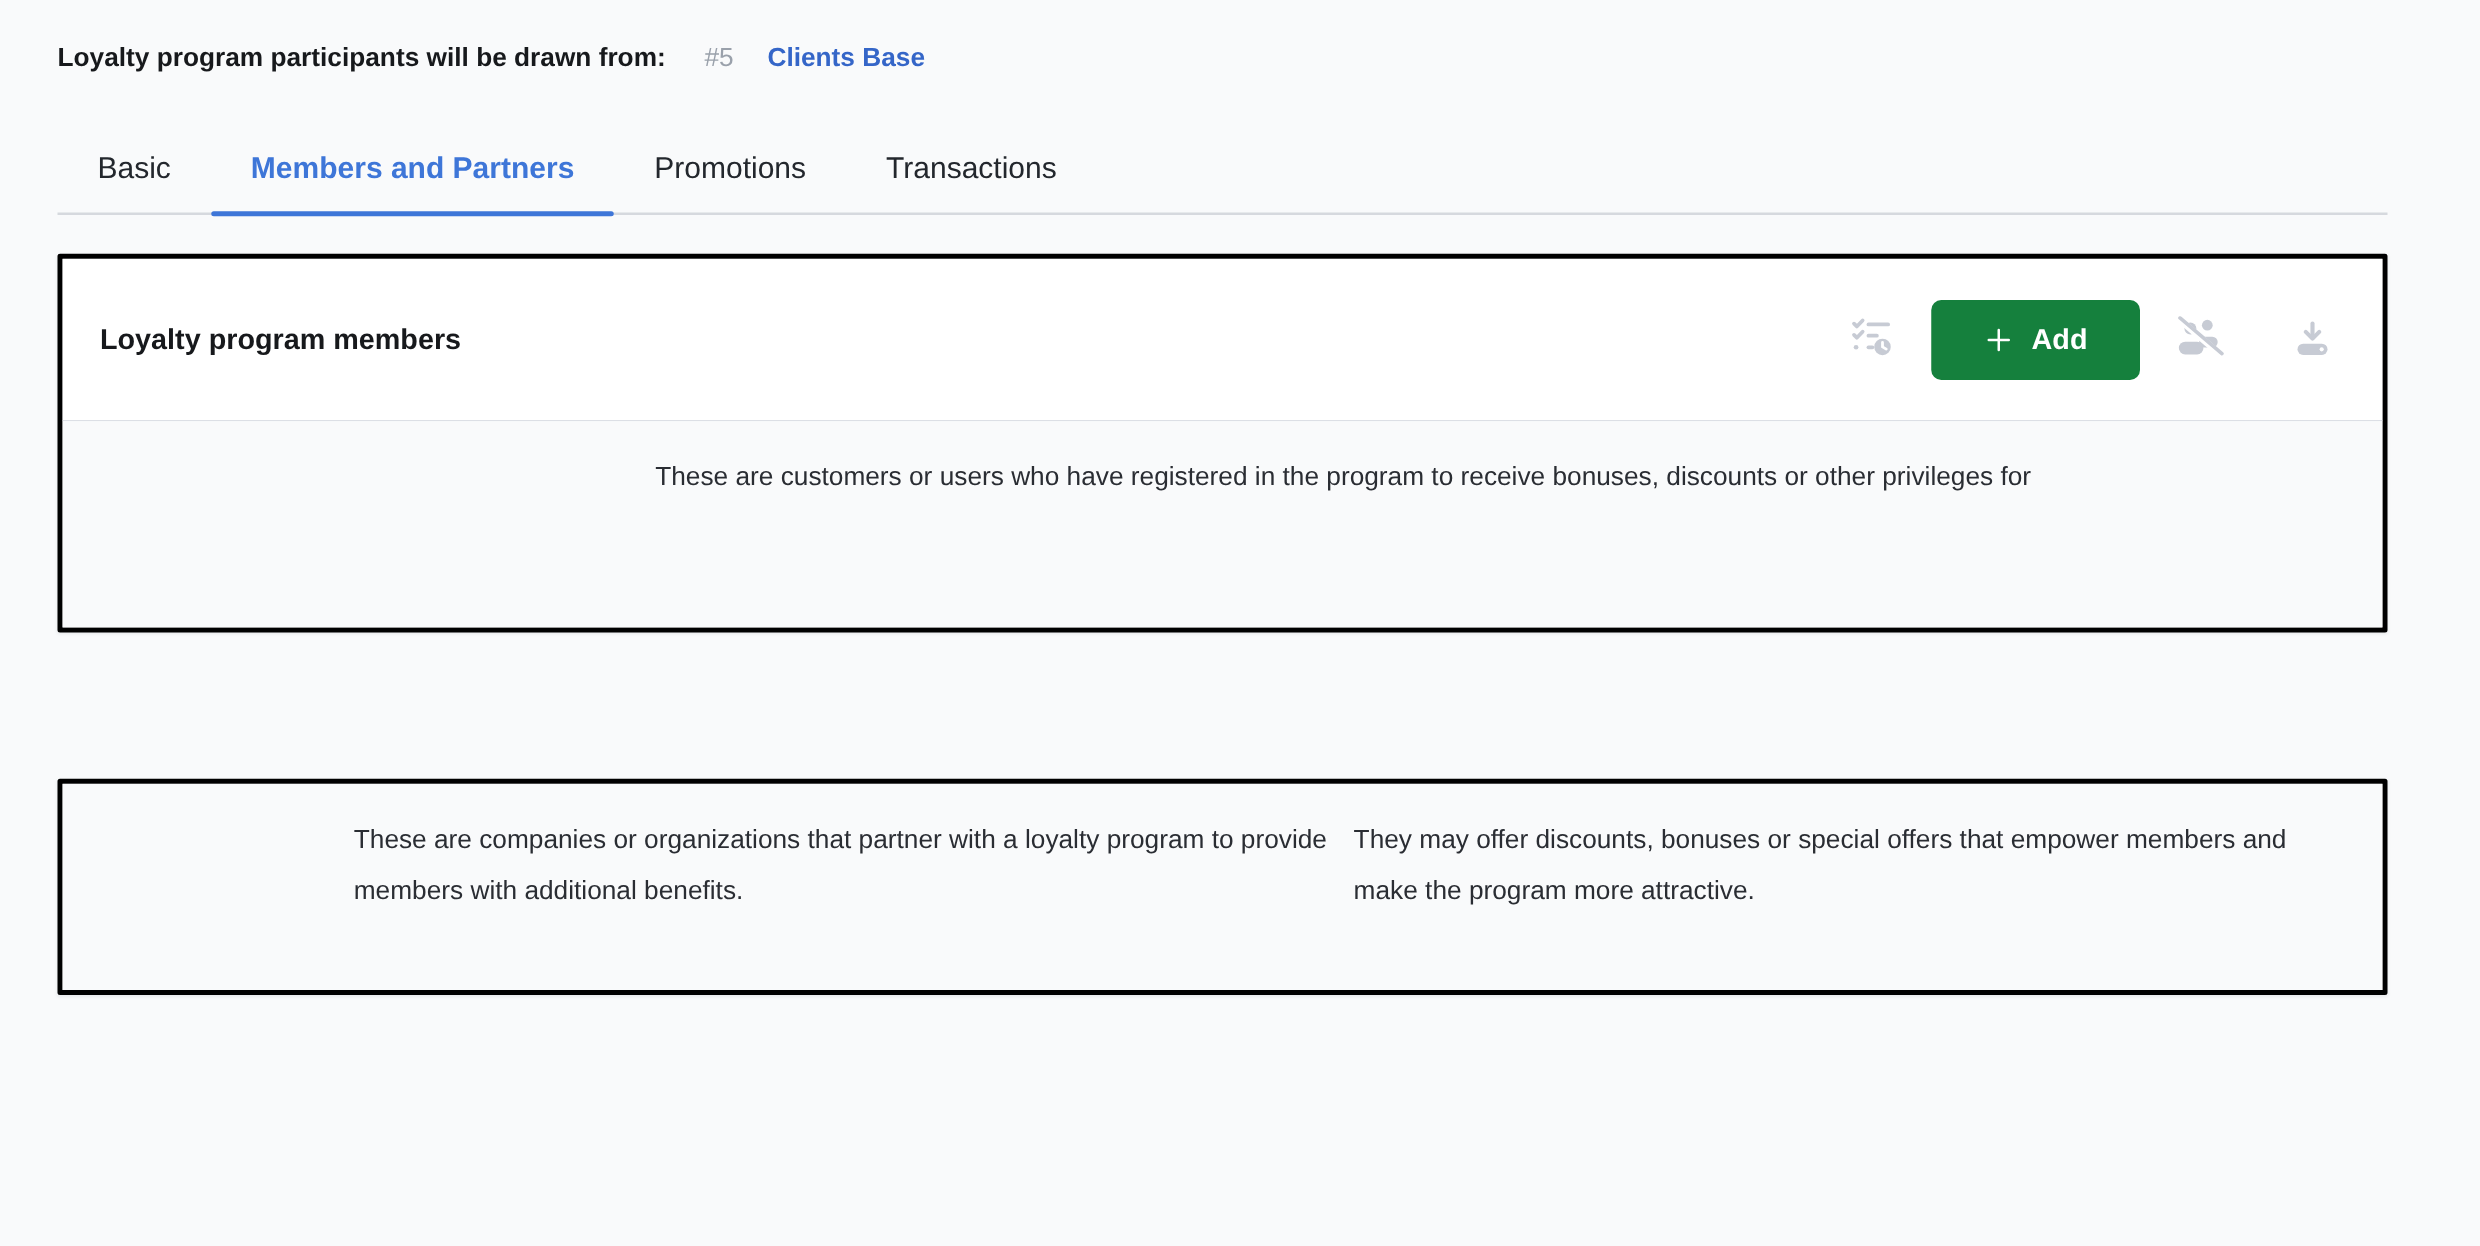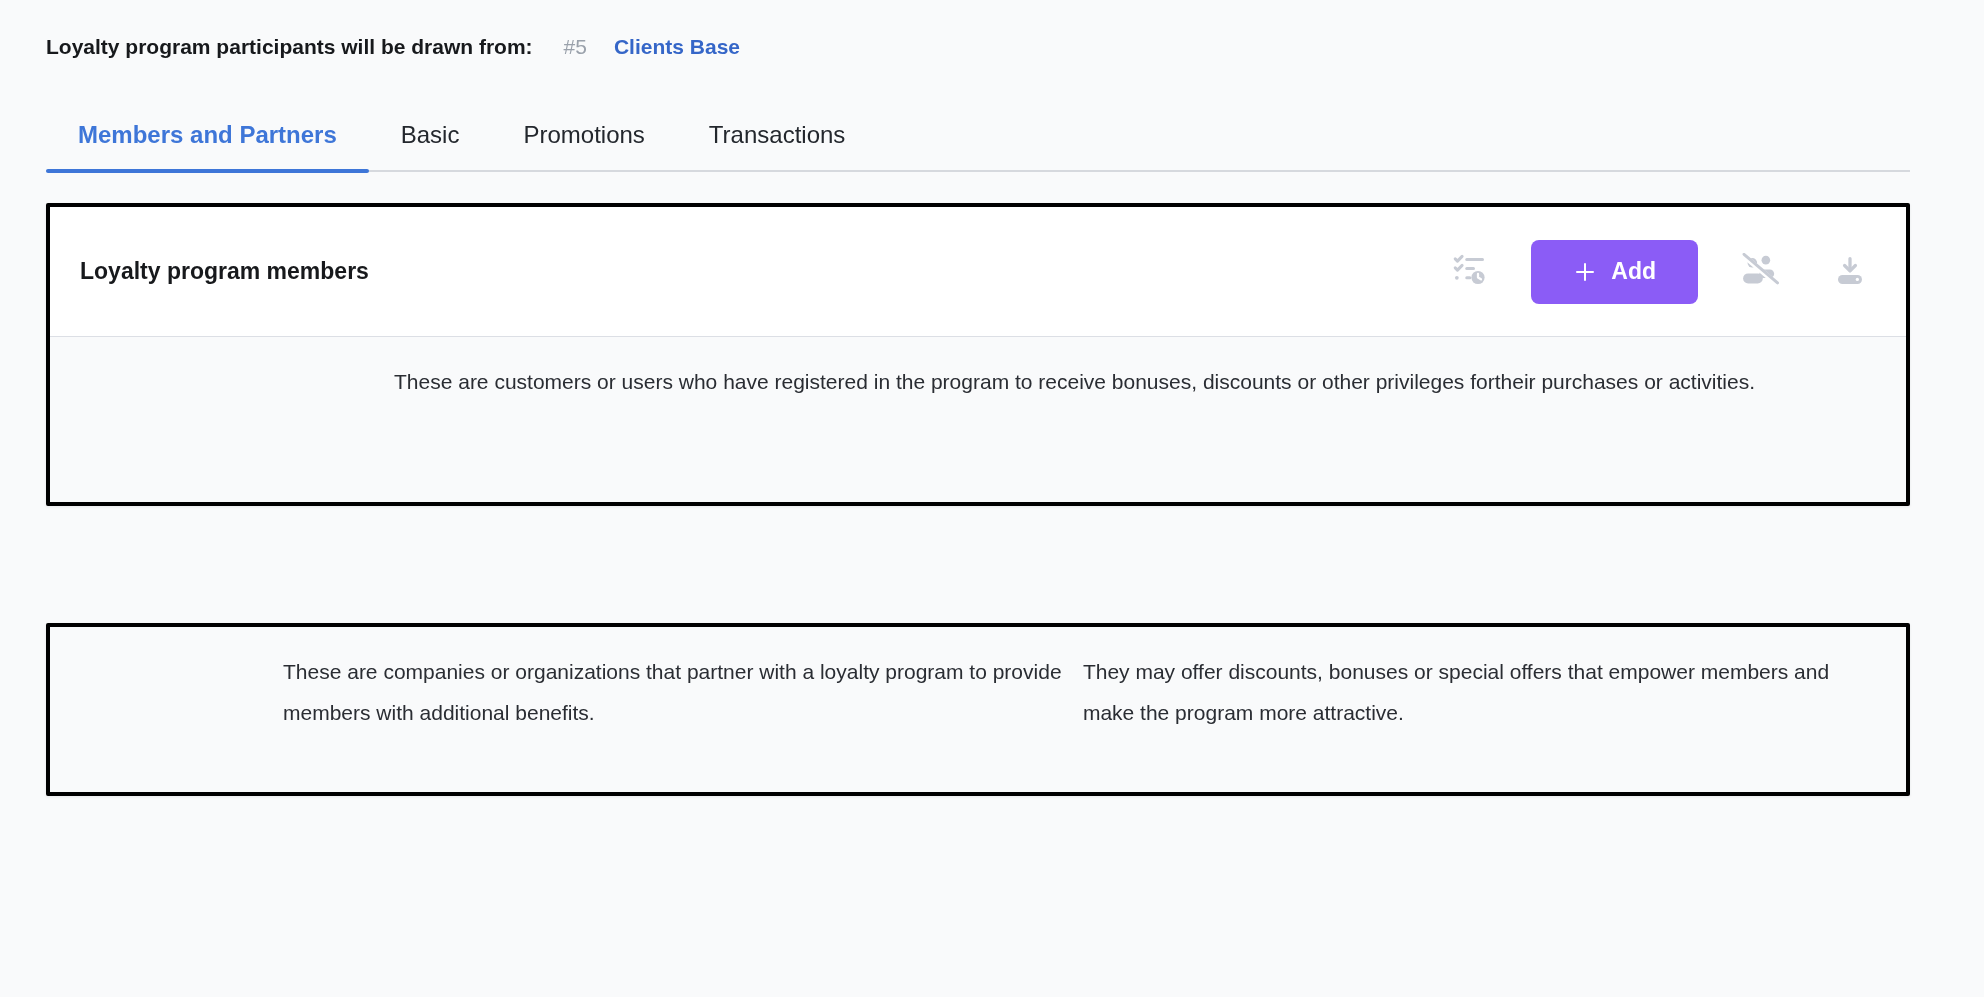--- a/index.html
+++ b/index.html
@@ -76,22 +76,22 @@
   .btn {
     border:none; cursor:pointer;
     display:flex; align-items:center; justify-content:center; gap:14px;
     border-radius:8px;
     color:#ffffff;
     font-family:"Liberation Sans", sans-serif;
     font-size:23px; font-weight:600;
   }
   .btn-add {
     height:64px; padding:0 42px;
-    background:#8b5cf6;
-    margin:0 42px;
+    background:#15803d;
+    margin:0 28px;
   }
   .btn-create {
     height:66px; padding:0 40px;
     background:#3e76d8;
   }
   .gap-right { margin-right:50px; }
   .card-body {
     min-height:165px;
     display:flex; flex-direction:row; justify-content:center;
     padding:24px 40px 24px 233px;
@@ -105,22 +105,22 @@
 
 <div class="content">
 
   <div class="header-line">
     <span class="header-label">Loyalty program participants will be drawn from:</span>
     <span class="header-ref">#5</span>
     <a class="header-link">Clients Base</a>
   </div>
 
   <div class="tabs">
+    <div class="tab">Basic</div>
     <div class="tab active">Members and Partners</div>
-    <div class="tab">Basic</div>
     <div class="tab">Promotions</div>
     <div class="tab">Transactions</div>
   </div>
 
   <div class="card members">
     <div class="card-header">
       <span class="card-title">Loyalty program members</span>
       <span class="header-spacer"></span>
       <div class="header-controls">
 
@@ -169,21 +169,20 @@
               <rect x="4" y="15.3" width="16" height="6" rx="3" fill="currentColor"></rect>
               <circle cx="16.9" cy="18.3" r="1.1" fill="#ffffff"></circle>
             </svg>
           </span>
         </button>
 
       </div>
     </div>
     <div class="card-body">
       <div>These are customers or users who have registered in the program to receive bonuses, discounts or other privileges for</div>
-      <div>their purchases or activities.</div>
     </div>
   </div>
 
   <div class="card partners">
     <div class="card-body">
       <div>These are companies or organizations that partner with a loyalty program to provide members with additional benefits.</div>
       <div>They may offer discounts, bonuses or special offers that empower members and make the program more attractive.</div>
     </div>
   </div>
 

